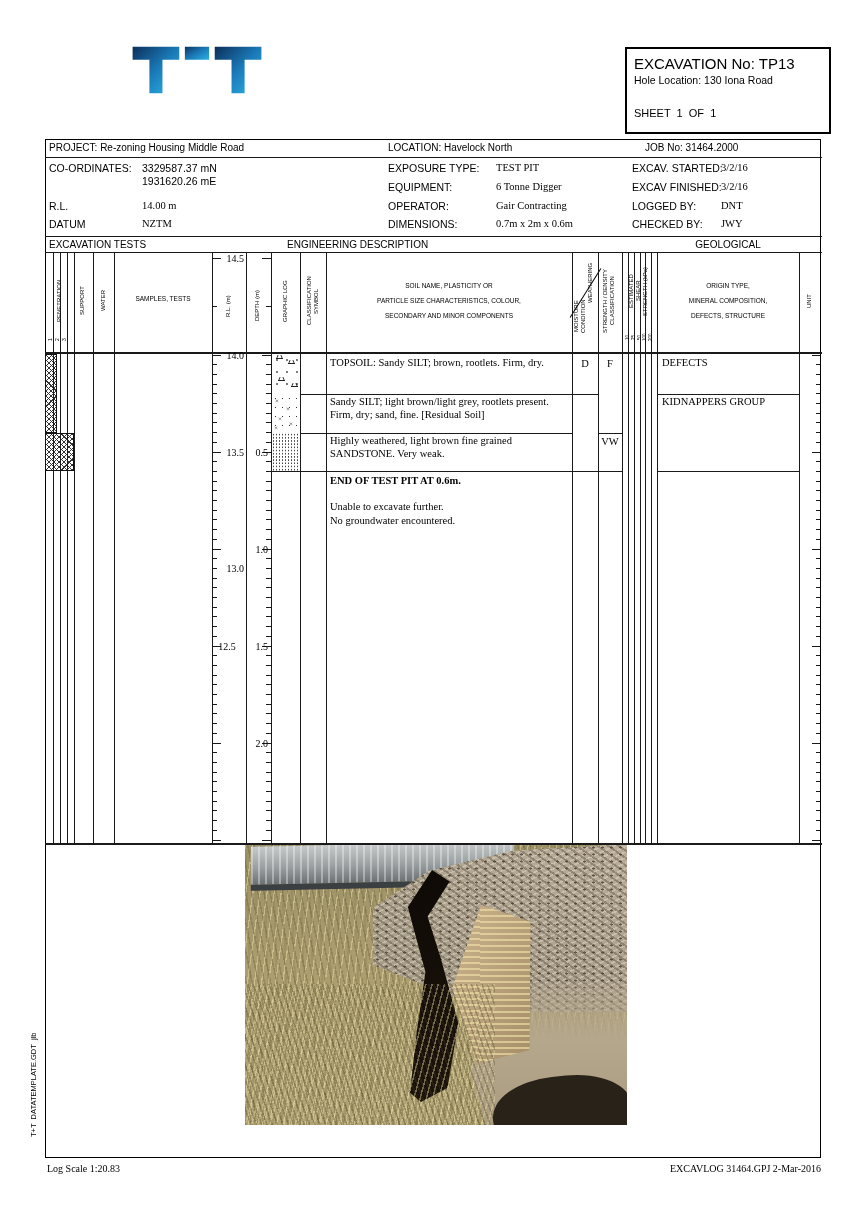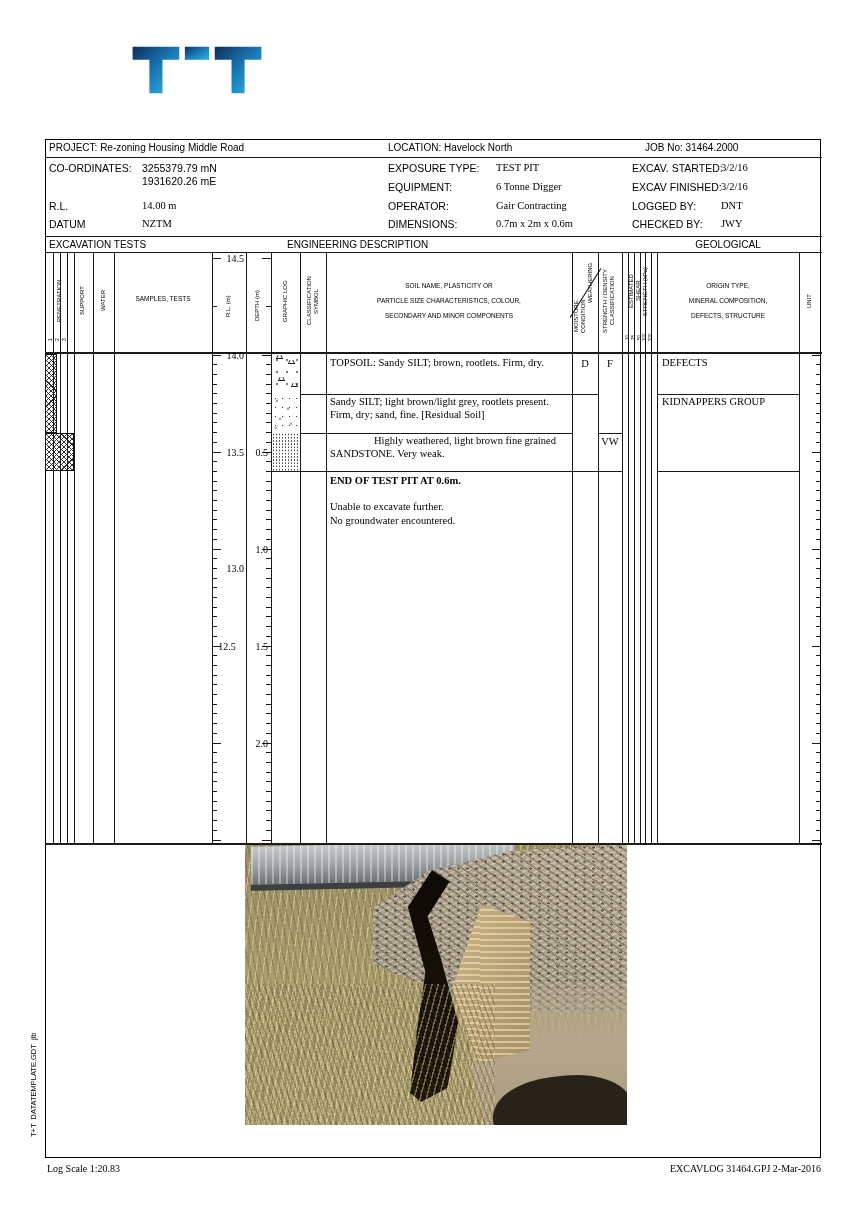--- a/index.html
+++ b/index.html
@@ -64,38 +64,49 @@
           <stop offset="0.5" stop-color="#1a7ab8"></stop>
           <stop offset="1" stop-color="#2fb7e9"></stop>
       </linearGradient>
     </defs>
     <path d="M5,4 H57 V20 H39 V56 H23 V20 H5 Z" fill="url(#tg)" stroke="#fff" stroke-width="2"></path>
     <path d="M61,4 H89 V20 H61 Z" fill="url(#tg)" stroke="#fff" stroke-width="2"></path>
     <path d="M93,4 H145 V20 H127 V56 H111 V20 H93 Z" fill="url(#tg)" stroke="#fff" stroke-width="2"></path>
   </svg>
 
 
+  <div class="excbox">
+    <div class="abs" style="left:7px;top:6px;font-size:15px">
+      <span>EXCAVATION No:</span>
+      <span style="font-weight:normal">TP13</span>
+    </div>
+    <div class="abs" style="left:7px;top:25px;font-size:10.5px">
+      <span>Hole Location:</span>
+      <span>130 Iona Road</span>
+    </div>
+    <div class="abs" style="left:7px;top:58px;font-size:11px;white-space:pre">SHEET  1  OF  1</div>
+  </div>
 
   <div class="tableborder"></div>
 
   <div class="lbl" style="left:49px;top:142px">
     <span>PROJECT:</span>
     <span>Re-zoning Housing Middle Road</span>
   </div>
   <div class="lbl" style="left:388px;top:142px">
     <span>LOCATION:</span>
     <span>Havelock North</span>
   </div>
   <div class="lbl" style="left:645px;top:142px">
     <span>JOB No:</span>
     <span>31464.2000</span>
   </div>
 
   <div class="lbl" style="left:49px;top:162px;font-size:10.5px">CO-ORDINATES:</div>
-  <div class="lbl" style="left:142px;top:162px;font-size:10.5px">3255379.79 mN</div>
+  <div class="lbl" style="left:142px;top:162px;font-size:10.5px">3329587.37 mN</div>
   <div class="lbl" style="left:142px;top:175px;font-size:10.5px">1931620.26 mE</div>
   <div class="lbl" style="left:49px;top:200px;font-size:10.5px">R.L.</div>
   <div class="st" style="left:142px;top:199px">14.00 m</div>
   <div class="lbl" style="left:49px;top:218px;font-size:10.5px">DATUM</div>
   <div class="st" style="left:142px;top:217px">NZTM</div>
 
   <div class="lbl" style="left:388px;top:162px;font-size:10.5px">EXPOSURE TYPE:</div>
   <div class="st" style="left:496px;top:161px">TEST PIT</div>
   <div class="lbl" style="left:388px;top:181px;font-size:10.5px">EQUIPMENT:</div>
   <div class="st" style="left:496px;top:180px">6 Tonne Digger</div>
@@ -368,21 +379,21 @@
     <div class="st" style="left: 662px; top: 356px; width: 135px;">DEFECTS</div>
     <div class="hl" style="left: 271px; top: 394px; width: 327px;"></div>
     <div class="hl" style="left: 657px; top: 394px; width: 142px;"></div>
     <div class="pat pat-silt" style="left: 272px; top: 394px; width: 28px; height: 39px;"></div>
     <div class="st" style="left: 330px; top: 395px; width: 240px;">Sandy SILT; light brown/light grey, rootlets present.</div>
     <div class="st" style="left: 330px; top: 408px; width: 240px;">Firm, dry; sand, fine. [Residual Soil]</div>
     <div class="st" style="left: 662px; top: 395px; width: 135px;">KIDNAPPERS GROUP</div>
     <div class="hl" style="left: 271px; top: 433px; width: 301px;"></div>
     <div class="hl" style="left: 598px; top: 433px; width: 24px;"></div>
     <div class="pat pat-sandstone" style="left: 272px; top: 433px; width: 28px; height: 38px;"></div>
-    <div class="st" style="left: 330px; top: 434px; width: 240px; margin-left: 44px;">Highly weathered, light brown fine grained</div>
+    <div class="st" style="left: 330px; top: 434px; width: 240px;">Highly weathered, light brown fine grained</div>
     <div class="st" style="left: 330px; top: 447px; width: 240px;">SANDSTONE. Very weak.</div>
     <div class="st" style="left: 598px; top: 435px; width: 24px; text-align: center;">VW</div>
     <div class="hl" style="left: 271px; top: 471px; width: 351px;"></div>
     <div class="hl" style="left: 657px; top: 471px; width: 142px;"></div>
     <div class="tuft" style="left: 276px; top: 358px;"></div>
     <div class="tuft" style="left: 288px; top: 363px;"></div>
     <div class="tuft" style="left: 278px; top: 380px;"></div>
     <div class="tuft" style="left: 291px; top: 386px;"></div>
     <div class="xm" style="left: 275px; top: 398px;">×</div>
     <div class="xm" style="left: 286px; top: 406px;">×</div>

